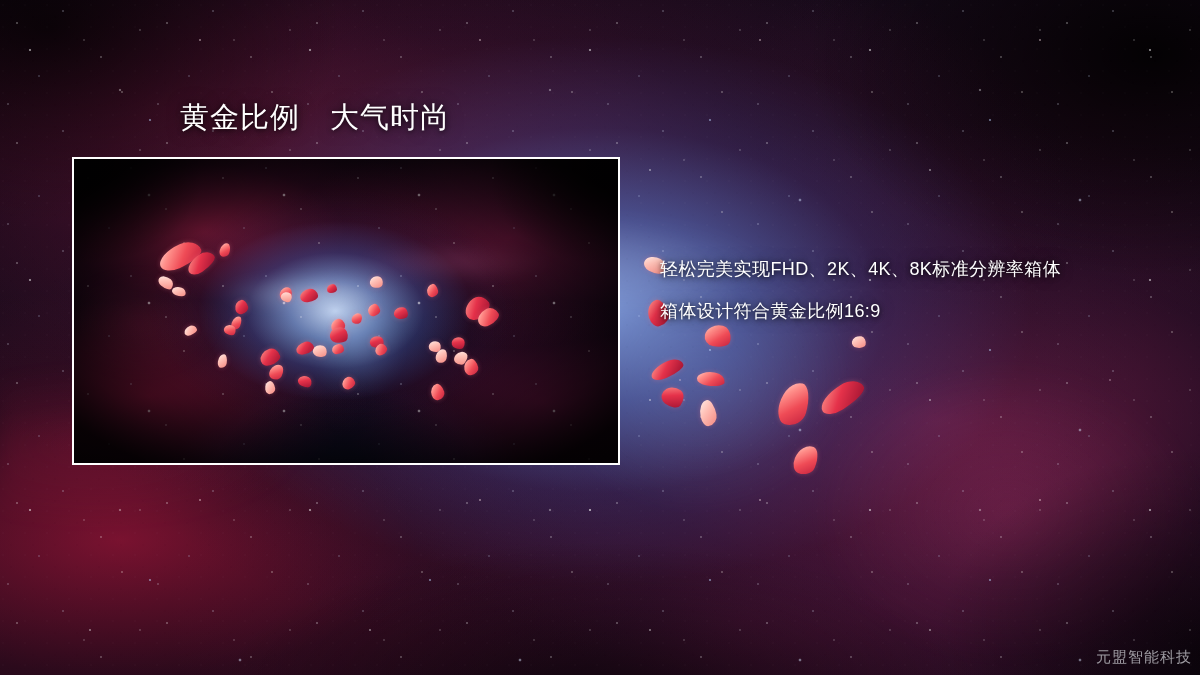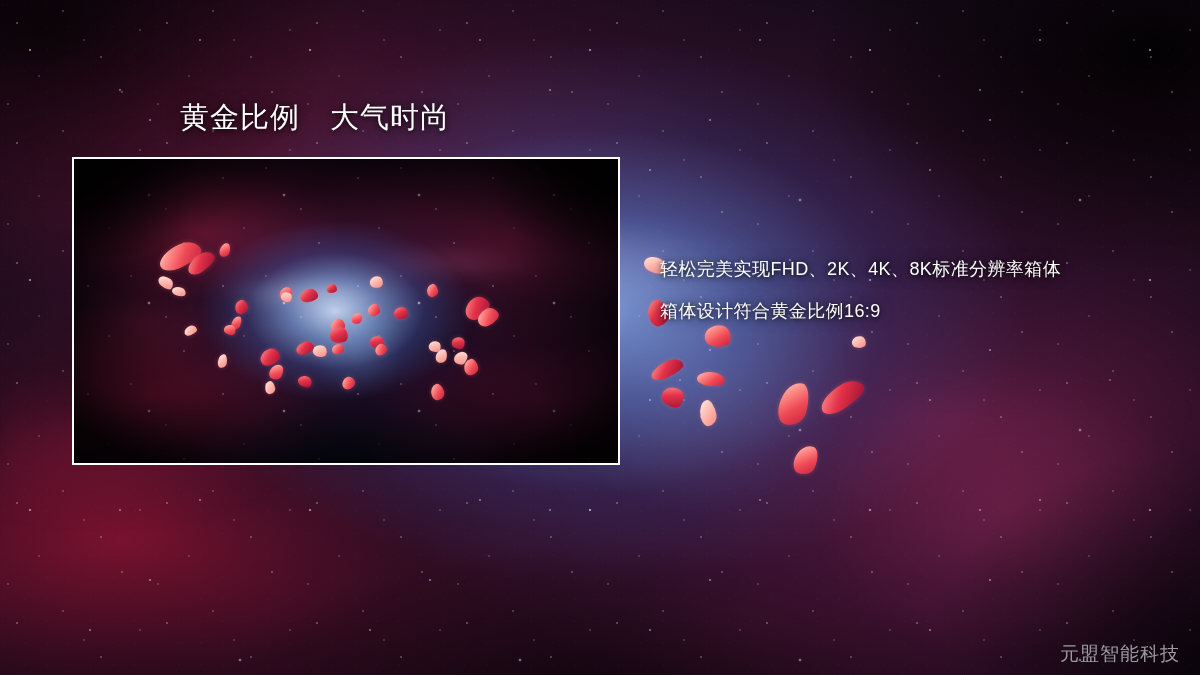--- a/index.html
+++ b/index.html
@@ -157,22 +157,22 @@
   #body-copy p{
     margin:0 0 24px 0;
     font-size:18px;line-height:1;
     color:#ffffff;letter-spacing:.4px;
     text-shadow:0 1px 5px rgba(0,0,0,.8),0 0 14px rgba(0,0,0,.55);
     white-space:nowrap;
   }
   #body-copy p:last-child{margin-bottom:0;}
 
   #watermark{
-    position:absolute;right:20px;bottom:8px;
-    font-size:19px;letter-spacing:1px;
+    position:absolute;right:8px;bottom:8px;
+    font-size:15px;letter-spacing:1px;
     color:rgba(168,166,172,.92);
   }
 </style>
 </head>
 <body>
 
 <div id="slide">
 
   <div class="bg-layer bg-base"></div>
   <div class="bg-layer bg-wisp"></div>

